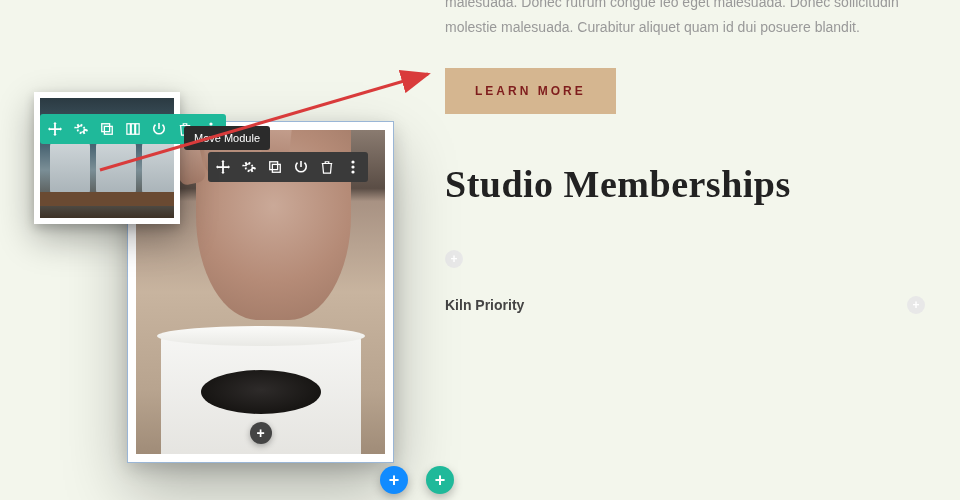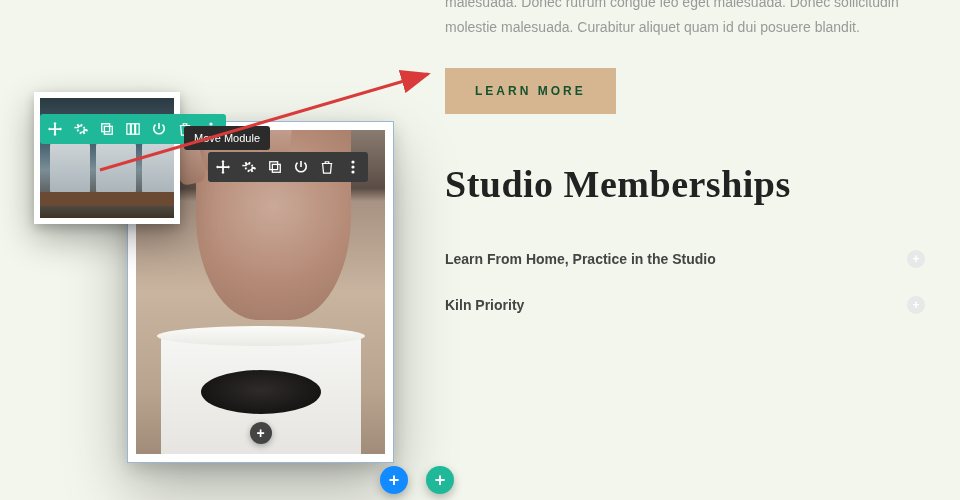--- a/index.html
+++ b/index.html
@@ -1,19 +1,19 @@
 <!DOCTYPE html>
 <html><head>
 <meta charset="utf-8">
 <style>
   * { box-sizing: border-box; margin: 0; padding: 0; }
   body { font-family: -apple-system, BlinkMacSystemFont, "Segoe UI", Helvetica, Arial, sans-serif; background: #f3f6ec; width: 960px; height: 500px; overflow: hidden; position: relative; color: #888; }
   .right-col { position: absolute; left: 445px; top: -10px; width: 480px; }
   .intro-text { font-size: 14px; line-height: 1.8; color: #999; margin-bottom: 28px; }
-  .learn-more { display: inline-block; background: #d5b690; color: #14532d; font-size: 12px; font-weight: 600; letter-spacing: 3px; padding: 16px 30px; border: none; cursor: pointer; }
+  .learn-more { display: inline-block; background: #d5b690; color: #7f1d1d; font-size: 12px; font-weight: 600; letter-spacing: 3px; padding: 16px 30px; border: none; cursor: pointer; }
   .heading { font-family: Georgia, "Times New Roman", serif; font-weight: 600; font-size: 38px; color: #222; margin-top: 48px; margin-bottom: 30px; letter-spacing: .5px; }
   .acc-item { display: flex; justify-content: space-between; align-items: center; padding: 14px 0; font-size: 14px; font-weight: 600; color: #444; cursor: pointer; }
   .acc-plus { width: 18px; height: 18px; border-radius: 50%; background: #e8e8e8; color: #fff; display: flex; align-items: center; justify-content: center; font-size: 12px; font-weight: 700; }
   
   .img-main-wrap { position: absolute; left: 128px; top: 122px; width: 265px; height: 340px; border: 8px solid #fff; box-shadow: 0 28px 60px rgba(0,0,0,.28), 0 6px 18px rgba(0,0,0,.18); outline: 1px solid #9ab6d6; }
   .img-main { width: 100%; height: 100%; position: relative; overflow: hidden; background: linear-gradient(180deg,#8a7b70 0%,#5a4d45 18%,#a89283 22%,#c8b49f 50%,#b8a48f 80%,#a08c78 100%); }
   .handarea { position:absolute; top:0; left:0; right:0; bottom:0; }
   .hand { position:absolute; top:0; left:60px; width:155px; height:190px; background: radial-gradient(circle at 50% 40%, #caa998 0%, #b58b77 55%, #9e7764 100%); border-radius: 0 0 40% 40% / 0 0 55% 55%; }
   .finger { position:absolute; background:linear-gradient(180deg,#c8a493,#a97f6c); border-radius:8px; }
   .f1{ top:-12px; left:68px; width:28px; height:55px; transform:rotate(-4deg);}
@@ -51,21 +51,20 @@
 </style>
 </head>
 <body>
 
 <div class="right-col">
   <p class="intro-text">malesuada. Donec rutrum congue leo eget malesuada. Donec sollicitudin molestie malesuada. Curabitur aliquet quam id dui posuere blandit.</p>
   <button class="learn-more">LEARN MORE</button>
   <h2 class="heading">Studio Memberships</h2>
 
   <div class="acc-item">
-    <span>Learn From Home, Practice in the Studio</span>
     <span class="acc-plus">+</span>
   </div>
   <div class="acc-item">
     <span>Kiln Priority</span>
     <span class="acc-plus">+</span>
   </div>
 </div>
 
 <div class="img-main-wrap">
   <div class="img-main">

